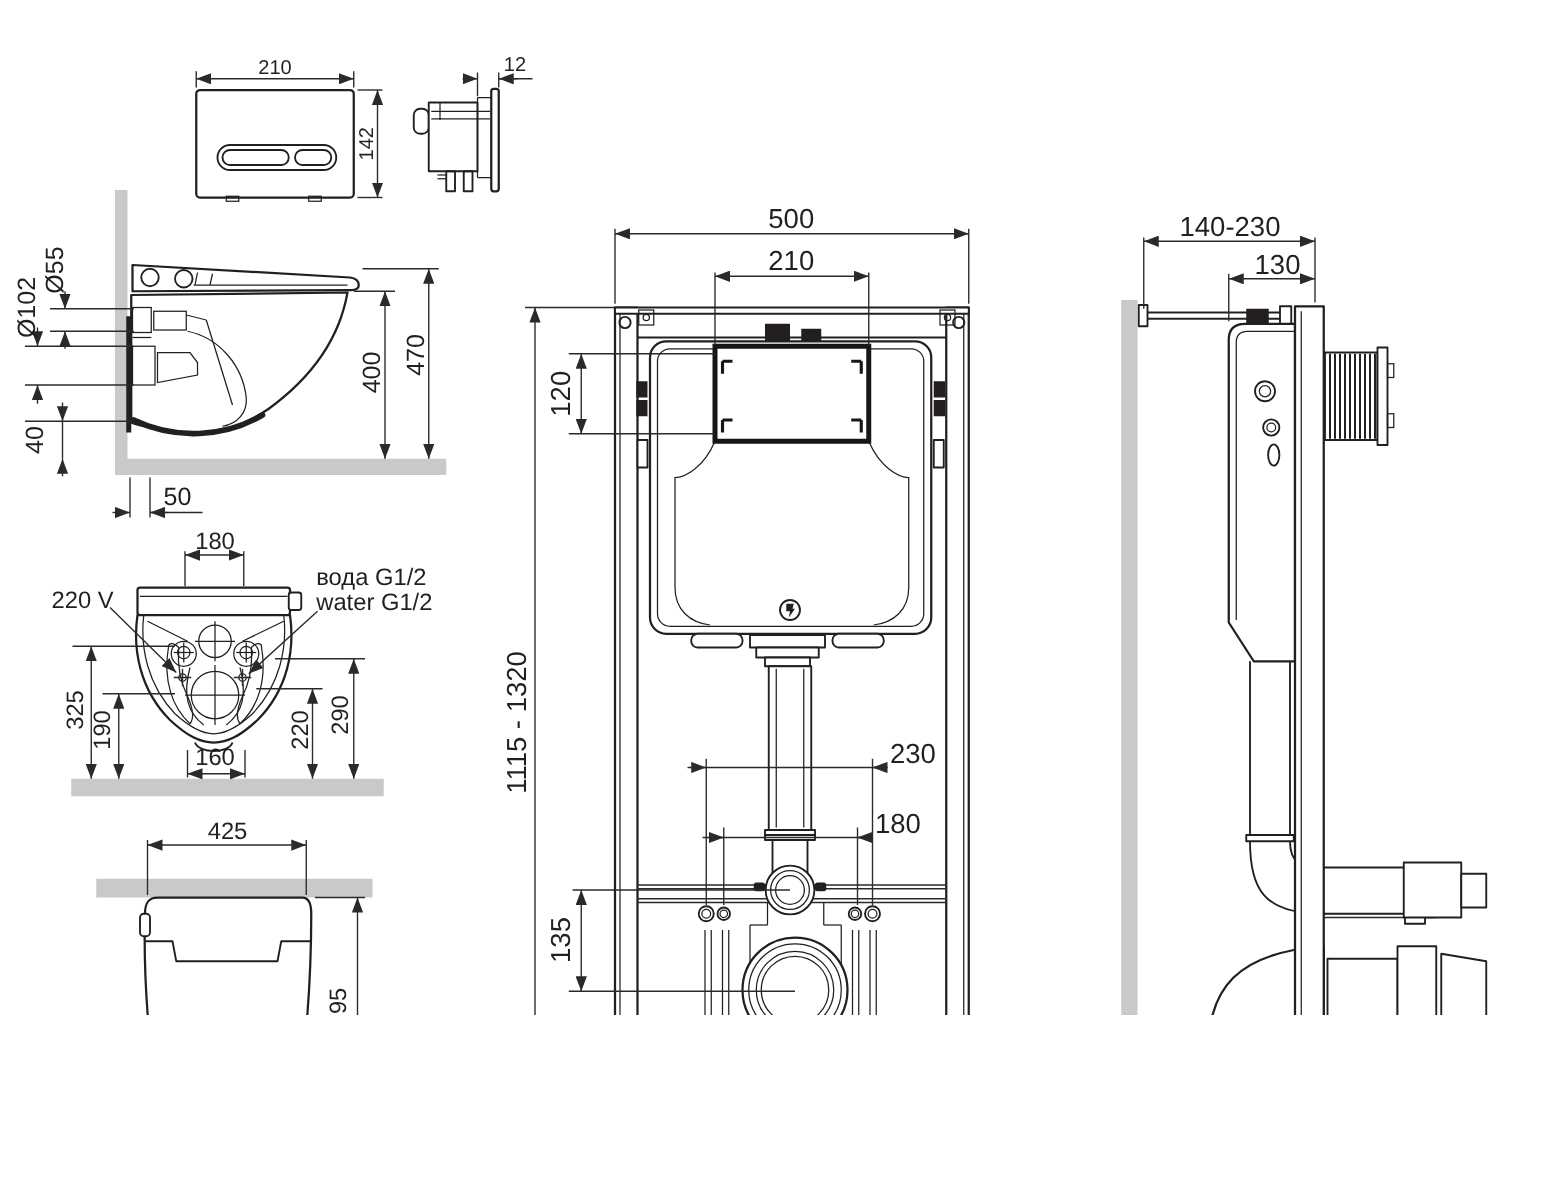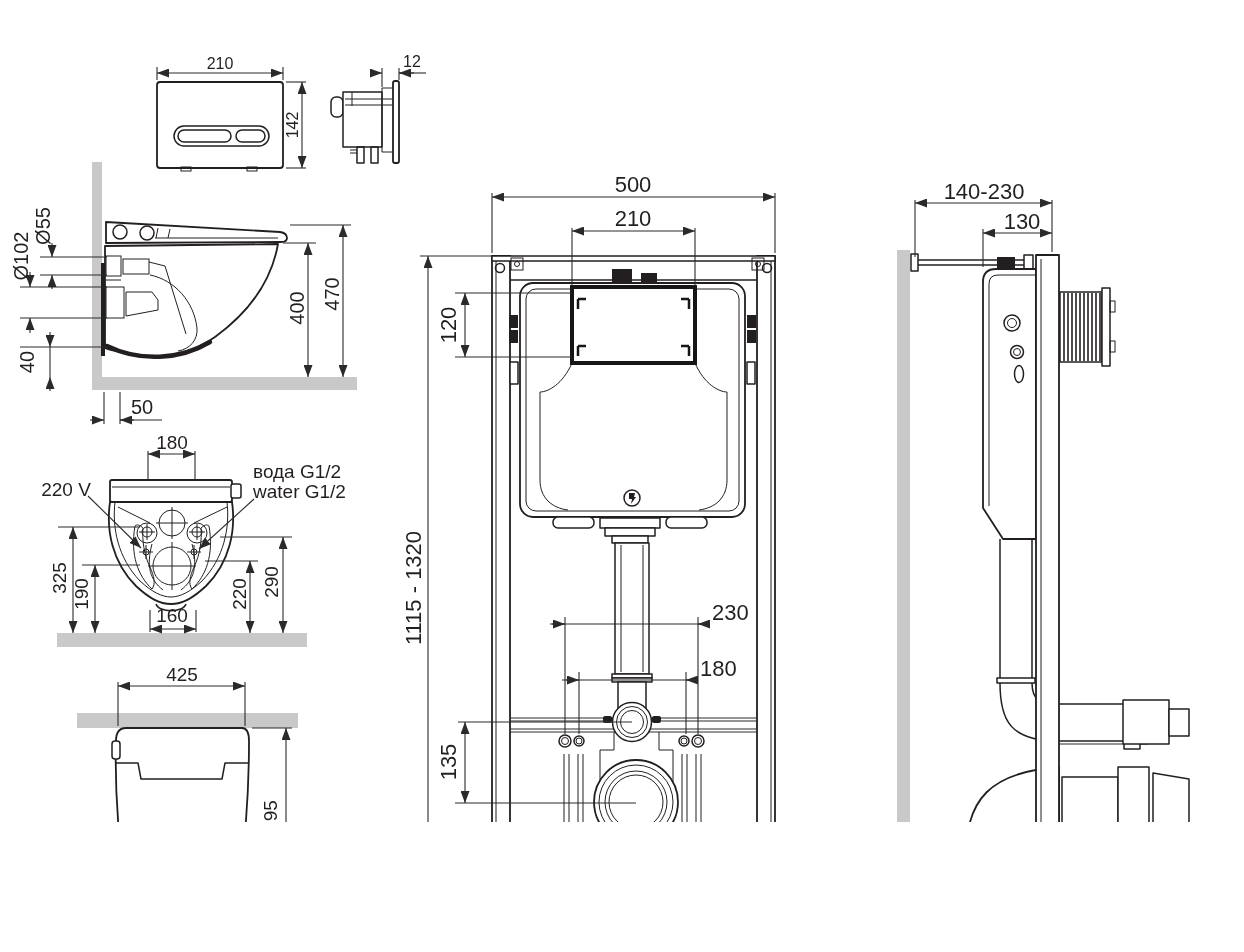--- a/index.html
+++ b/index.html
@@ -1,16 +1,16 @@
 <!DOCTYPE html>
 <html><head>
 <meta charset="utf-8">
 <style>
   html,body{margin:0;padding:0;background:#ffffff;}
-  .page{width:1244px;height:812px;position:relative;background:#fff;overflow:hidden;margin-top:10px;}
+  .page{width:1244px;height:812px;position:relative;background:#fff;overflow:hidden;}
   svg{display:block;}
   
   .ln{fill:none;stroke:#231f20;stroke-width:1.5;stroke-linejoin:round;}
   .ln2{fill:none;stroke:#231f20;stroke-width:1.8;stroke-linejoin:round;}
   .thin{fill:none;stroke:#231f20;stroke-width:1;}
   .fillw{fill:#ffffff;}
   .blk{fill:#231f20;stroke:none;}
   .heavy{fill:none;stroke:#231f20;stroke-width:4.5;stroke-linecap:round;}
   .masonry{fill:#c9c9c9;stroke:none;}
   .winframe{fill:#ffffff;stroke:#161616;stroke-width:4;}

